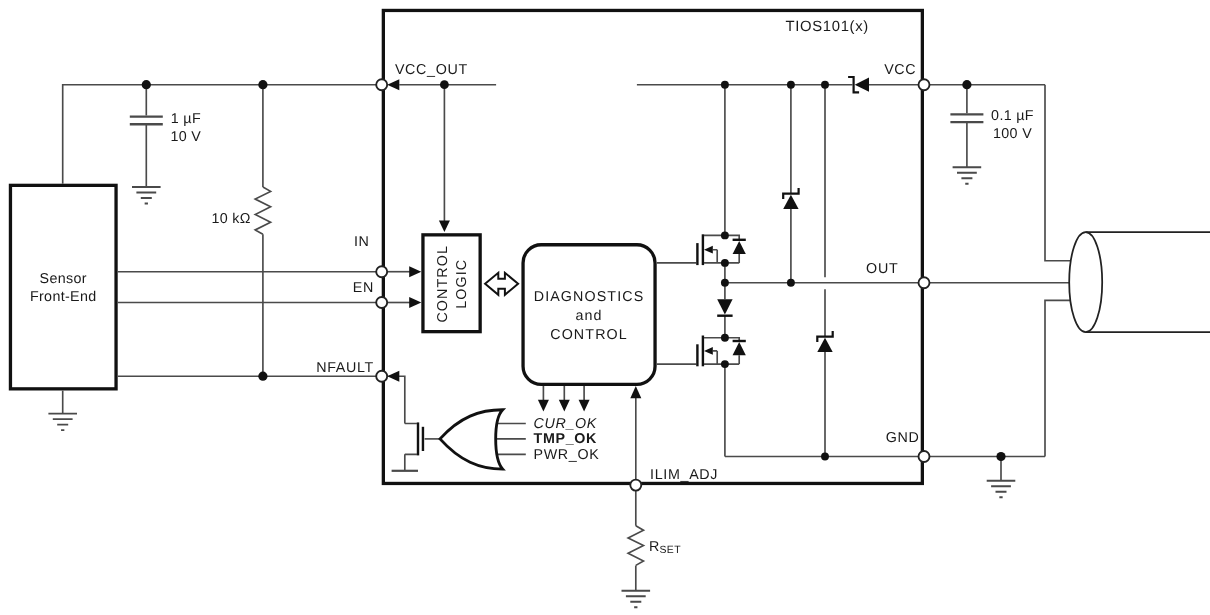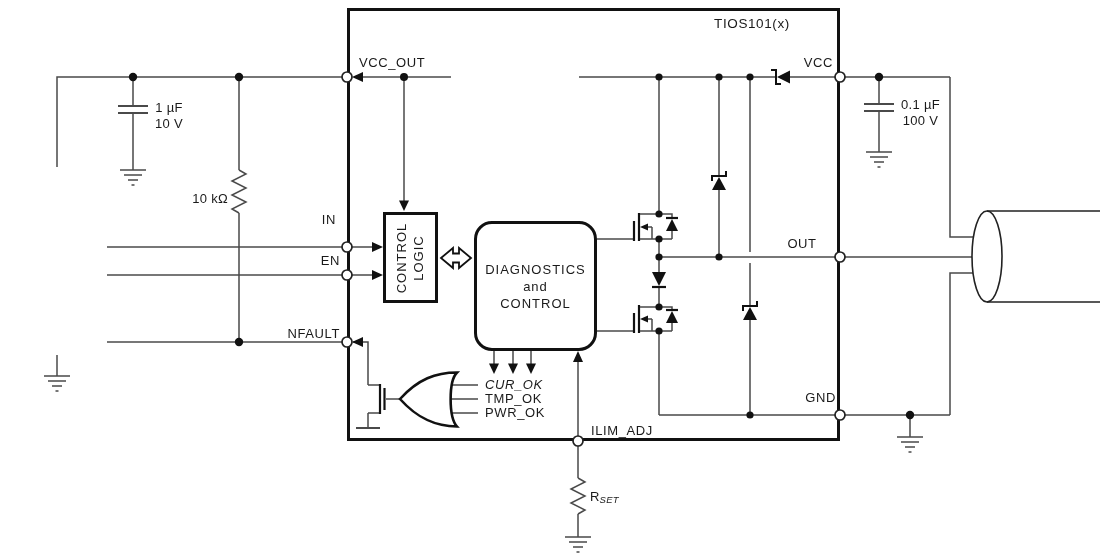--- a/index.html
+++ b/index.html
@@ -15,29 +15,35 @@
     position:absolute;border:3px solid #111;box-sizing:border-box;background:transparent;
     display:flex;align-items:center;justify-content:center;text-align:center;
     font-size:13px;letter-spacing:1px;line-height:17px;
   }
   .chip{
     position:absolute;border:3.5px solid #111;box-sizing:border-box;background:transparent;
   }
   .vwrap{display:flex;align-items:center;justify-content:center;width:100%;height:100%;}
   .vtext{transform:rotate(-90deg);white-space:nowrap;text-align:center;line-height:17px;letter-spacing:1px;font-size:13px;}
   svg{position:absolute;left:0;top:0;}
-  .sub{font-size:9.5px;vertical-align:-2px;letter-spacing:.3px;font-style:italic;}
+  .sub{font-size:9.5px;vertical-align:-2px;letter-spacing:.3px;}
 </style>
 </head>
 <body>
 
 <div id="canvas">
 
   <div class="chip" style="left:347px;top:8px;width:493px;height:433px;"></div>
 
+  <div class="blockbox" style="left:8px;top:167px;width:99px;height:188px;letter-spacing:.3px;">
+    <div>
+      <div>Sensor</div>
+      <div>Front-End</div>
+    </div>
+  </div>
 
 
   <div class="blockbox" style="left:383px;top:212px;width:55px;height:91px;">
     <div class="vwrap">
       <div class="vtext">
         <div>CONTROL</div>
         <div>LOGIC</div>
       </div>
     </div>
   </div>
@@ -225,21 +231,21 @@
   <div class="lbl" style="left:359px;top:56px;">VCC_OUT</div>
   <div class="lbl r" style="left:296px;top:213px;width:40px;">IN</div>
   <div class="lbl r" style="left:300px;top:254px;width:40px;">EN</div>
   <div class="lbl r" style="left:270px;top:327px;width:70px;">NFAULT</div>
   <div class="lbl r" style="left:783px;top:56px;width:50px;">VCC</div>
   <div class="lbl r" style="left:777px;top:237px;width:50px;text-align:center;">OUT</div>
   <div class="lbl r" style="left:786px;top:391px;width:50px;">GND</div>
   <div class="lbl" style="left:591px;top:424px;">ILIM_ADJ</div>
 
   <div class="lbl" style="left:485px;top:378px;font-style:italic;">CUR_OK</div>
-  <div class="lbl" style="left:485px;top:392px;">TMP_OK</div>
+  <div class="lbl" style="left:485px;top:392px;font-weight:bold;">TMP_OK</div>
   <div class="lbl" style="left:485px;top:406px;">PWR_OK</div>
 
   <div class="lbl two" style="left:155px;top:100px;letter-spacing:.3px;">
     <div>1 µF</div>
     <div>10 V</div>
   </div>
 
   <div class="lbl r" style="left:158px;top:192px;width:70px;letter-spacing:.3px;">10 kΩ</div>
 
   <div class="lbl two" style="left:901px;top:97px;letter-spacing:.3px;">

